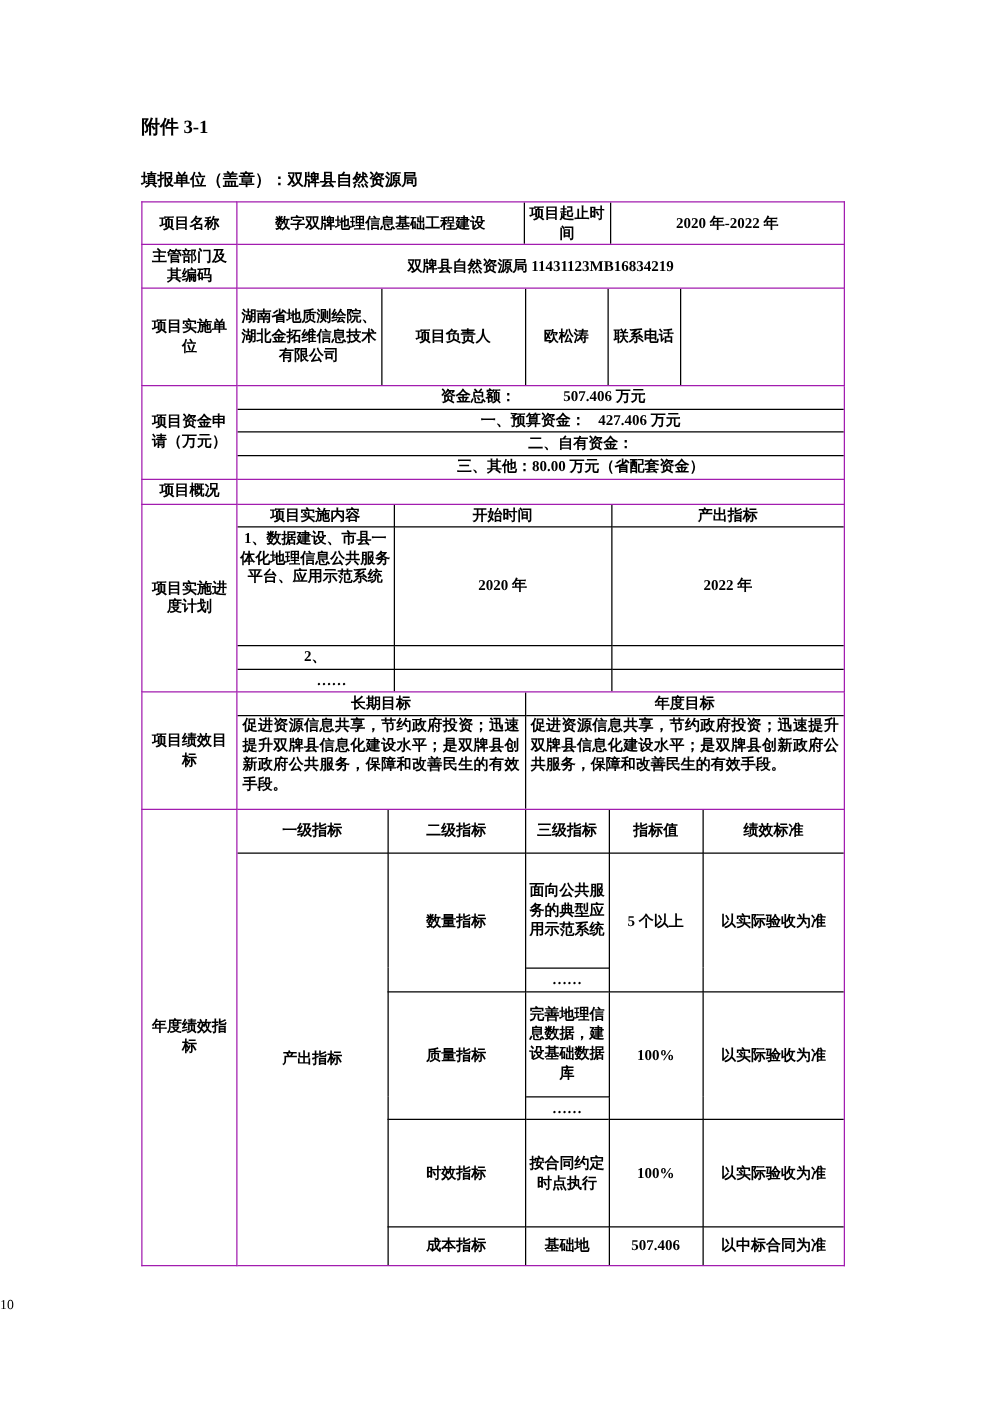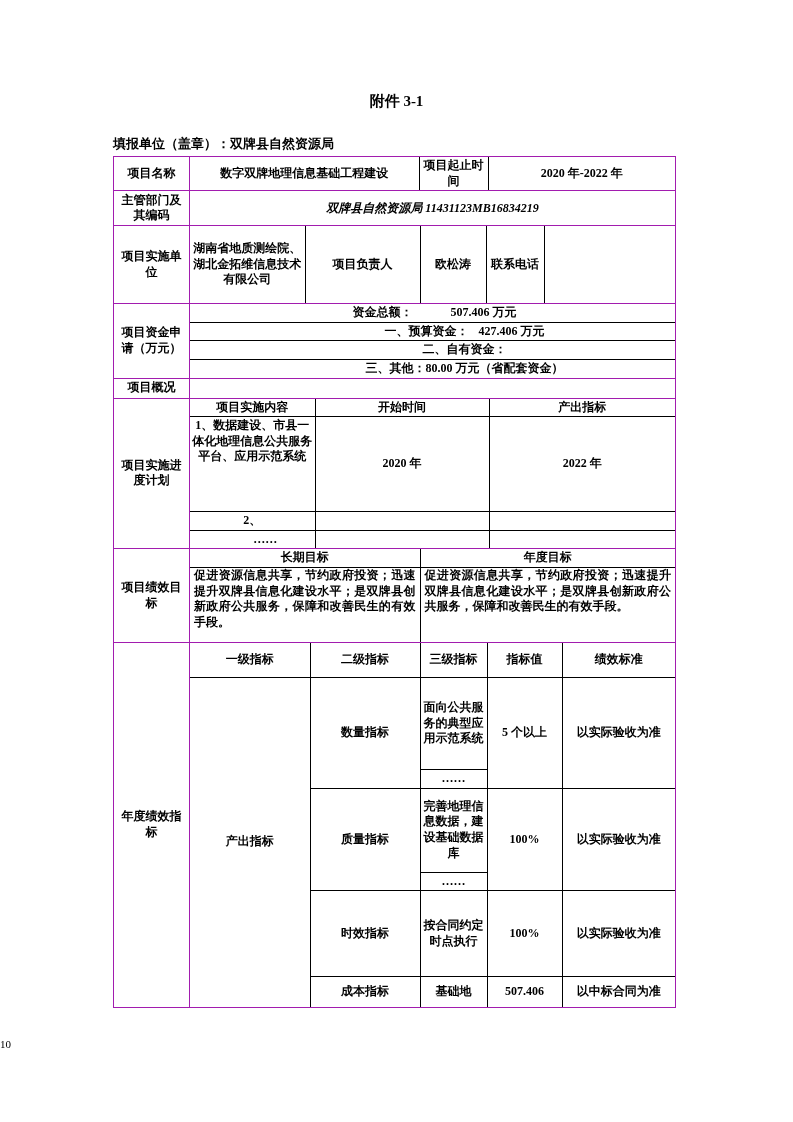--- a/index.html
+++ b/index.html
@@ -3,29 +3,29 @@
 <meta charset="utf-8">
 <style>
   * { margin:0; padding:0; box-sizing:border-box; }
   html, body { background:#ffffff; }
   body {
     width:793px; height:1122px; position:relative;
     font-family:"Liberation Serif","DejaVu Serif",serif;
     color:#000;
   }
   .page { padding:92px 113px 0 113px; }
-  .attachment { font-size:15px; font-weight:bold; margin-bottom:24px;text-align:center; }
+  .attachment { font-size:15px; font-weight:bold; margin-bottom:24px; }
   .title { font-size:20px; font-weight:bold; text-align:center; letter-spacing:1px; margin-bottom:22px; width:563px; }
-  .fill-unit { font-size:13px; font-weight:bold; margin-bottom:3px; }
+  .fill-unit { font-size:13px; font-weight:bold; margin-bottom:8px; }
 
   table.outer { width:563px; border-collapse:collapse; table-layout:fixed; font-size:12px; font-weight:bold; }
   table.outer > tbody > tr > td { border:1px solid #a21caf; vertical-align:middle; }
   td.label { text-align:center; padding:1px 2px; line-height:1.3; }
   td.nopad { padding:0; vertical-align:top; }
-  td.center { text-align:center;font-style:italic; }
+  td.center { text-align:center; }
 
   table.inner { width:100%; height:100%; border-collapse:collapse; table-layout:fixed; }
   table.inner td { border:1px solid #000; text-align:center; vertical-align:middle; padding:1px 2px; line-height:1.3; }
   .bt0 { border-top:0 !important; }
   .bb0 { border-bottom:0 !important; }
   .bl0 { border-left:0 !important; }
   .br0 { border-right:0 !important; }
   .hd { font-weight:bold; }
   .tl { text-align:right; }
   .top { vertical-align:top !important; }

